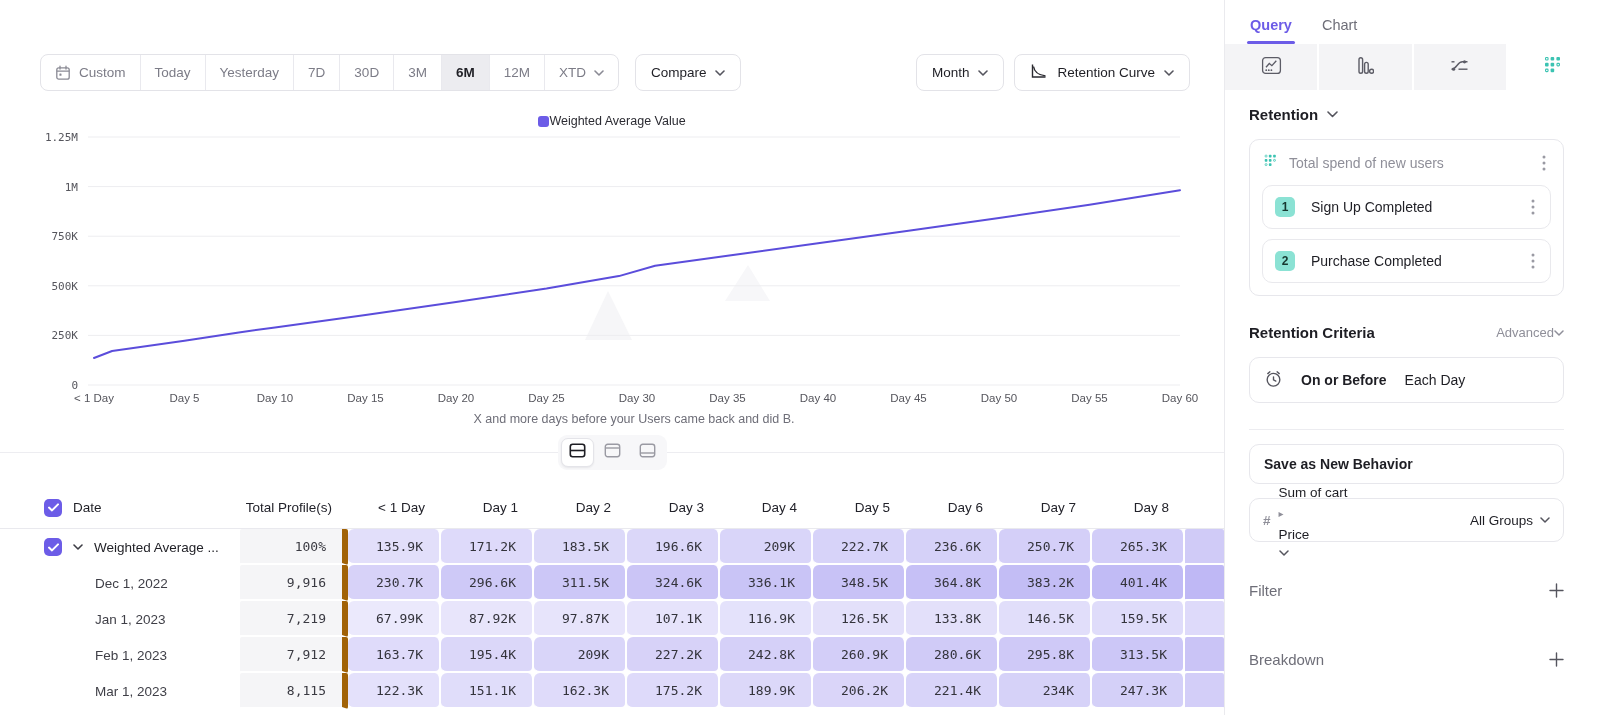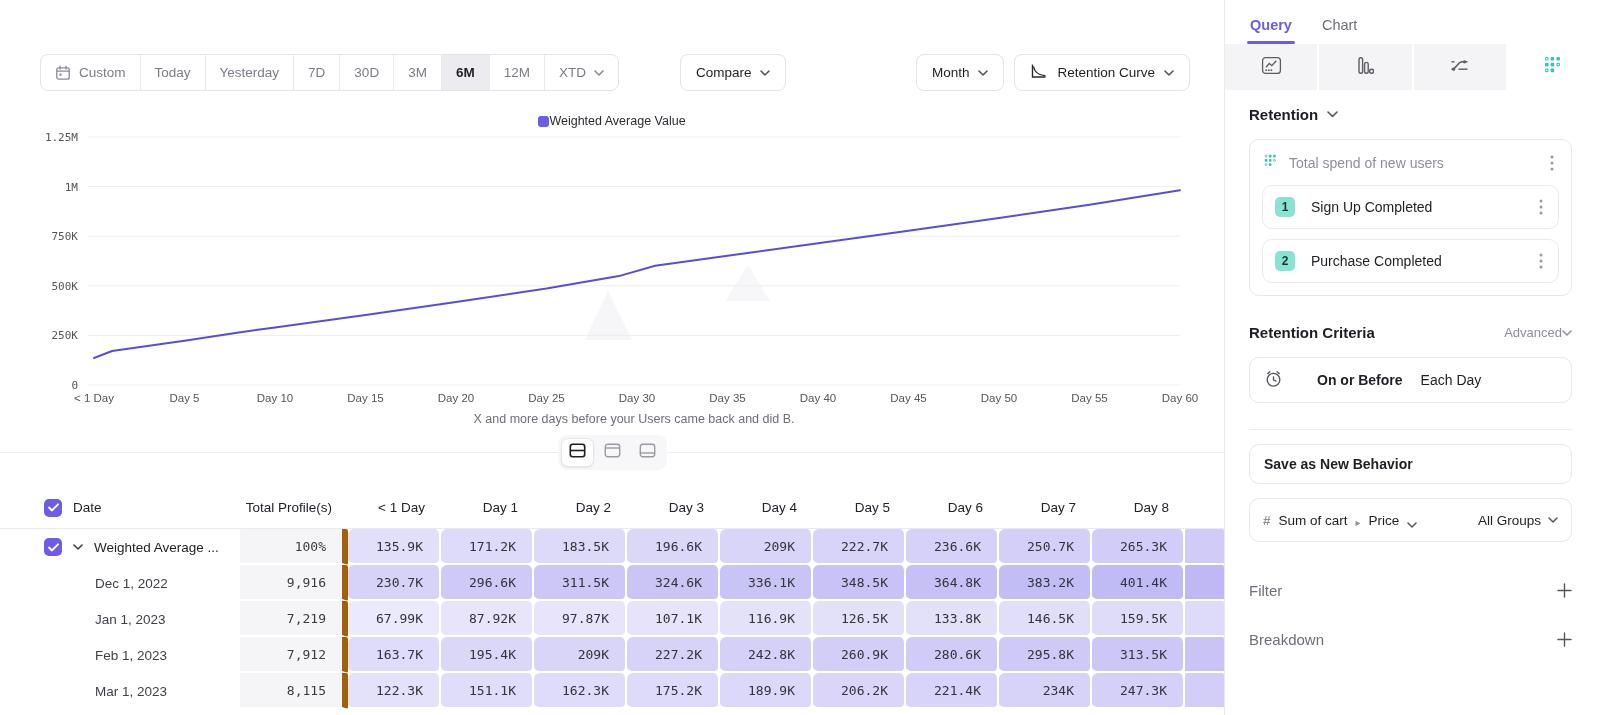--- a/index.html
+++ b/index.html
@@ -2,21 +2,21 @@
 <html><head>
 <meta charset="utf-8">
 <style>
   html,body{margin:0;padding:0;background:#fff;overflow:hidden;}
   body{font-family:"Liberation Sans",sans-serif;-webkit-font-smoothing:antialiased;}
   #app{position:relative;width:1600px;height:715px;background:#fff;}
 
   
   .main{position:absolute;left:0;top:0;width:1224px;height:715px;overflow:hidden;}
 
-  .toolbar{position:absolute;top:54px;left:40px;right:34px;height:37px;display:flex;align-items:center;gap:45px;}
+  .toolbar{position:absolute;top:54px;left:40px;right:34px;height:37px;display:flex;align-items:center;}
   .range-group{display:flex;align-items:stretch;border:1px solid #e3e3e8;border-radius:8px;overflow:hidden;height:37px;box-sizing:border-box;background:#fff;}
   .range-btn{display:flex;align-items:center;gap:8px;padding:0 14px;font-size:13.5px;color:#7c7c87;border-right:1px solid #e9e9ee;cursor:pointer;white-space:nowrap;}
   .range-btn:last-child{border-right:none;}
   .range-btn.active{background:#ececf0;color:#1f1f25;font-weight:700;}
   .btn{display:flex;align-items:center;gap:9px;border:1px solid #e3e3e8;border-radius:8px;height:37px;padding:0 15px;font-size:13.5px;color:#1f1f25;font-weight:500;background:#fff;box-sizing:border-box;cursor:pointer;white-space:nowrap;}
   .compare{margin-left:16px;}
   .toolbar-right{margin-left:auto;display:flex;gap:10px;}
 
   .chart-area{position:absolute;top:105px;left:0;width:1224px;height:332px;}
   .legend{position:absolute;top:9px;left:0;right:0;display:flex;justify-content:center;align-items:center;gap:0;font-size:12.5px;color:#2b2b32;}
@@ -51,43 +51,43 @@
   .panel{position:absolute;left:1224px;top:0;width:376px;height:715px;box-sizing:border-box;border-left:1px solid #eaeaee;background:#fff;}
   .panel-tabs{height:44px;display:flex;align-items:flex-end;gap:30px;padding-left:25px;}
   .ptab{font-size:14.5px;padding-bottom:11px;position:relative;cursor:pointer;}
   .ptab.active{color:#6c5ce7;font-weight:700;}
   .ptab.active::after{content:"";position:absolute;left:-3px;right:-3px;bottom:0;height:3px;border-radius:2px;background:#6c5ce7;}
   .ptab.inactive{color:#6e6e78;}
   .icon-tabs{display:flex;height:46px;}
   .icon-tab{flex:1;display:flex;align-items:center;justify-content:center;background:#f4f4f6;border-right:2px solid #fff;cursor:pointer;}
   .icon-tab:last-child{border-right:none;}
   .icon-tab.active{background:#fff;}
-  .panel-body{padding:16px 28px 0 24px;}
+  .panel-body{padding:16px 36px 0 24px;}
   .section-head{display:flex;align-items:center;gap:9px;font-size:15px;font-weight:700;color:#1e1e24;cursor:pointer;}
   .behavior-card{margin-top:16px;border:1px solid #e7e7ec;border-radius:10px;padding:12px;}
   .behavior-head{display:flex;align-items:center;gap:11px;color:#8f8f99;font-size:14px;padding:2px 2px 4px 2px;}
   .kebab{margin-left:auto;cursor:pointer;display:flex;align-items:center;padding:0 3px;}
   .step{margin-top:10px;border:1px solid #e9e9ed;border-radius:10px;height:42px;display:flex;align-items:center;gap:16px;padding:0 12px;background:#fff;cursor:pointer;}
   .step-num{width:20px;height:20px;min-width:20px;border-radius:5px;background:#8be2d4;color:#17372f;font-size:12px;font-weight:700;display:flex;align-items:center;justify-content:center;}
   .step-label{font-size:14px;color:#1e1e24;}
   .criteria-row{margin-top:28px;display:flex;align-items:center;justify-content:space-between;}
   .criteria-label{font-size:15px;font-weight:700;color:#1e1e24;}
   .advanced{display:flex;align-items:center;gap:0;color:#8f8f99;font-size:13px;cursor:pointer;}
   .criteria-box{margin-top:16px;border:1px solid #e7e7ec;border-radius:10px;height:44px;display:flex;align-items:center;gap:18px;padding:0 14px;cursor:pointer;}
-  .crit-cond{font-size:14px;font-weight:600;color:#1e1e24;margin-left:16px;}
+  .crit-cond{font-size:14px;font-weight:600;color:#1e1e24;}
   .crit-unit{font-size:14px;color:#1e1e24;}
   .sep{margin-top:26px;height:1px;background:#ececf0;}
   .save-btn{margin-top:14px;border:1px solid #e7e7ec;border-radius:10px;height:38px;display:flex;align-items:center;padding:0 14px;font-size:14px;font-weight:600;color:#1e1e24;cursor:pointer;}
   .measure-row{margin-top:14px;border:1px solid #e7e7ec;border-radius:10px;height:42px;display:flex;align-items:center;gap:8px;padding:0 13px;font-size:13.5px;color:#1e1e24;}
   .m-prefix{color:#8f8f99;font-weight:700;}
   .m-caret{color:#8f8f99;font-size:10px;}
   .m-groups{margin-left:auto;display:flex;align-items:center;gap:7px;cursor:pointer;}
   .add-row{display:flex;align-items:center;justify-content:space-between;font-size:15px;color:#6e6e78;}
   .add-filter{margin-top:40px;}
-  .add-breakdown{margin-top:32px;}
+  .add-breakdown{margin-top:52px;}
   .plus-btn{cursor:pointer;display:flex;align-items:center;}
   .chev{display:inline-flex;}
 </style>
 </head>
 <body>
 
 <div id="app">
 
   <div class="main">
 
@@ -497,21 +497,21 @@
         <span class="crit-cond">On or Before</span>
         <span class="crit-unit">Each Day</span>
       </div>
 
       <div class="sep"></div>
 
       <div class="save-btn">Save as New Behavior</div>
 
       <div class="measure-row">
         <span class="m-prefix">#</span>
-        <span style="display:flex;align-items:flex-end;gap:8px;cursor:pointer;">
+        <span style="display:flex;align-items:flex-start;gap:8px;cursor:pointer;flex-direction:column;">
           <span>Sum of cart</span>
           <span class="m-caret">▸</span>
           <span>Price</span>
           <span class="chev">
             <svg width="10" height="6" viewBox="0 0 10 6" fill="none">
                 <path d="M1 1l4 4 4-4" stroke="#55555e" stroke-width="1.5" stroke-linecap="round" stroke-linejoin="round"></path>
               </svg>
           </span>
         </span>
         <span class="m-groups">

